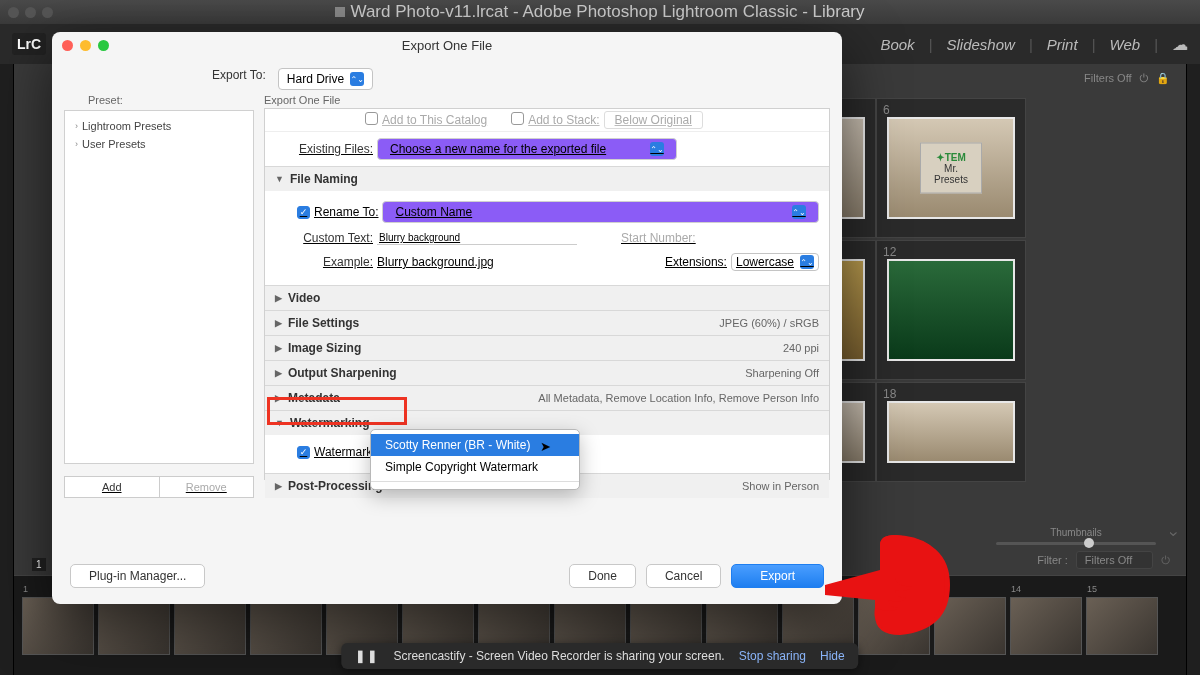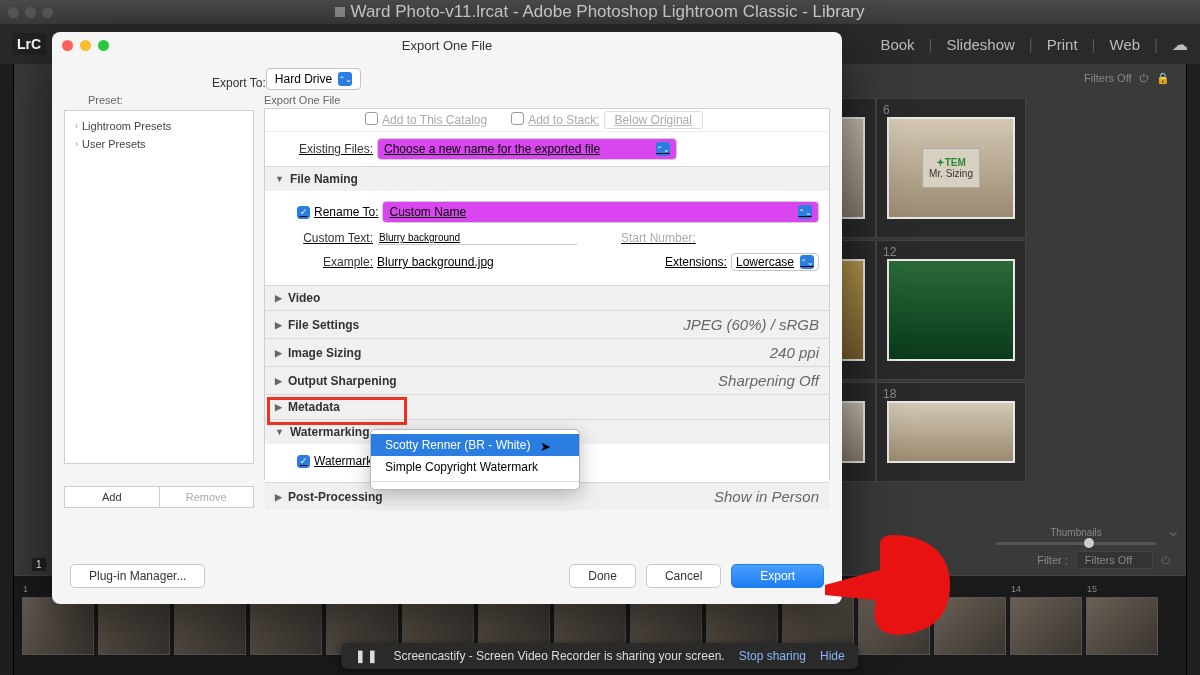--- a/index.html
+++ b/index.html
@@ -7,21 +7,21 @@
 
 
 .app-window { position: absolute; top: 0; left: 0; right: 0; bottom: 0; background: #1a1a1a; }
 .titlebar { height: 24px; background: linear-gradient(#4a4a4a, #3a3a3a); display: flex; align-items: center; padding: 0 8px; color: #ccc; font-size: 17px; justify-content: center; position: relative; }
 .traffic-lights { position: absolute; left: 8px; display: flex; gap: 6px; }
 .tl { width: 11px; height: 11px; border-radius: 50%; background: #555; }
 .titlebar .doc-icon { width: 10px; height: 10px; background: #888; margin-right: 5px; }
 .top-toolbar { height: 40px; background: #2a2a2a; display: flex; align-items: center; padding: 0 12px; justify-content: space-between; color: #ccc; font-size: 15px; }
 .lrc-logo { background: #222; color: #fff; font-weight: bold; padding: 3px 5px; font-size: 14px; border-radius: 3px; }
 .module-nav { display: flex; gap: 14px; align-items: center; }
-.module-nav span { color: #bbb; }
+.module-nav span { color: #bbb; font-style: italic; }
 .module-nav .sep { color: #555; }
 .cloud-icon { font-size: 16px; }
 
 .body-area { position: absolute; top: 64px; left: 0; right: 0; bottom: 0; display: flex; }
 .left-panel { width: 14px; background: #1f1f1f; border-right: 1px solid #000; }
 .center-area { flex: 1; background: #3a3a3a; position: relative; }
 .right-panel { width: 14px; background: #1f1f1f; border-left: 1px solid #000; }
 
 
 .filter-bar { position: absolute; top: 0; right: 0; height: 28px; display: flex; align-items: center; gap: 8px; color: #888; font-size: 11px; padding-right: 16px; }
@@ -46,50 +46,50 @@
 .fthumb .fidx { position: absolute; top: -14px; left: 0; font-size: 9px; color: #888; }
 
 
 .dialog { position: absolute; top: 32px; left: 52px; width: 790px; height: 572px; background: #f5f5f5; border-radius: 8px; box-shadow: 0 20px 60px rgba(0,0,0,0.6); display: flex; flex-direction: column; overflow: visible; }
 .dlg-titlebar { height: 26px; display: flex; align-items: center; justify-content: center; position: relative; font-size: 13px; font-weight: 500; color: #333; }
 .dlg-traffic { position: absolute; left: 10px; display: flex; gap: 7px; }
 .dlg-traffic .r { width: 11px; height: 11px; border-radius: 50%; background: #ff5f57; }
 .dlg-traffic .y { width: 11px; height: 11px; border-radius: 50%; background: #febc2e; }
 .dlg-traffic .g { width: 11px; height: 11px; border-radius: 50%; background: #28c840; }
 
-.export-to-row { display: flex; align-items: flex-end; padding: 10px 20px 4px; font-size: 12px; }
+.export-to-row { display: flex; align-items: flex-start; padding: 10px 20px 4px; gap: 12px; font-size: 12px; }
 .export-to-row .lbl { margin-left: 140px; color: #333; }
 .mac-select { background: #fff; border: 1px solid #c4c4c4; border-radius: 4px; padding: 3px 8px; font-size: 12px; position: relative; display: inline-flex; align-items: center; gap: 6px; }
 .mac-select .caret { background: #2a7de1; color: #fff; width: 14px; height: 14px; border-radius: 3px; display: inline-flex; align-items: center; justify-content: center; font-size: 8px; }
 
 .dlg-body { flex: 1; display: flex; overflow: visible; padding: 0 12px; }
 .preset-col { width: 200px; padding-right: 10px; }
 .preset-header { font-size: 11px; color: #666; margin: 0 0 4px 4px; padding-left: 20px; }
 .preset-list { background: #fff; border: 1px solid #d0d0d0; height: 354px; font-size: 11px; color: #444; padding: 6px 0; }
 .preset-item { padding: 3px 10px; display: flex; align-items: center; gap: 4px; cursor: default; }
 .preset-item .chev { font-size: 9px; color: #888; }
-.preset-btns { display: flex; margin-top: 22px; }
+.preset-btns { display: flex; margin-top: 12px; text-decoration: underline; }
 .preset-btns button { flex: 1; padding: 4px; font-size: 11px; background: #fff; border: 1px solid #ccc; color: #333; }
 .preset-btns button:last-child { color: #aaa; border-left: none; }
 
 .settings-col { flex: 1; position: relative; }
 .settings-subtitle { font-size: 11px; color: #666; margin-bottom: 2px; }
 .settings-scroll { background: #fff; border: 1px solid #d0d0d0; height: 372px; overflow: visible; font-size: 12px; position: relative; }
 
 .section { border-top: 1px solid #d8d8d8; }
 .section-head { padding: 5px 10px; background: #f0f0f0; display: flex; align-items: center; font-weight: bold; color: #333; font-size: 12px; cursor: pointer; }
 .section-head .tri { margin-right: 6px; font-size: 9px; color: #666; }
-.section-head .summary { margin-left: auto; font-weight: normal; color: #666; font-size: 15px; font-style: italic; }
+.section-head .summary { margin-left: auto; font-weight: normal; color: #666; font-size: 11px; }
 .section-body { padding: 6px 10px 10px; background: #fff; }
 .row { display: flex; align-items: center; padding: 4px 0; font-size: 12px; gap: 4px; text-decoration: underline; }
 .row .rlabel { width: 98px; text-align: right; color: #333; }
 .row input[type="text"] { border: none; border-bottom: 1px solid #ccc; padding: 1px 2px; font-size: 10px; }
 .checkbox { width: 13px; height: 13px; border: 1px solid #999; border-radius: 3px; display: inline-flex; align-items: center; justify-content: center; font-size: 9px; }
 .checkbox.checked { background: #2a7de1; border-color: #2a7de1; color: #fff; }
-.wide-select { flex: 1; display: flex; align-items: flex-end; border: 1px solid #d0d0d0; border-radius: 4px; padding: 3px 6px; background: #d946ef; }
+.wide-select { flex: 1; display: flex; align-items: flex-end; border: 1px solid #d0d0d0; border-radius: 4px; padding: 3px 12px; background: #8b5cf6; }
 .wide-select .caret2 { margin-left: auto; background: #2a7de1; color: #fff; width: 14px; height: 14px; border-radius: 3px; display: inline-flex; align-items: center; justify-content: center; font-size: 8px; }
 .gray-text { color: #aaa; }
 
 .highlight-box { position: absolute; border: 3px solid #e32; pointer-events: none; }
 
 
 .dropdown { position: absolute; background: #fff; border: 1px solid #b8b8b8; border-radius: 5px; box-shadow: 0 6px 20px rgba(0,0,0,0.25); font-size: 12px; padding: 4px 0; z-index: 100; width: 210px; }
 .dropdown .item { padding: 4px 14px; cursor: default; }
 .dropdown .item.sel { background: #2a7de1; color: #fff; }
 .dropdown hr { border: none; border-top: 1px solid #ddd; margin: 3px 0; }
@@ -156,21 +156,21 @@
       <div class="grid">
         <div class="grid-cell" style="top:0;right:310px;width:150px;height:140px">
             <span class="idx">5</span>
             <div class="thumb v1"></div>
           </div>
         <div class="grid-cell" style="top:0;right:160px;width:150px;height:140px">
             <span class="idx">6</span>
             <div class="thumb v2">
               <div class="badge">
                 <div style="color:#2a8a3a;font-weight:bold">✦TEM</div>
-                <div style="color:#333">Mr. Sizing</div>
+                <div style="color:#333">Mr. Presets</div>
               </div>
             </div>
           </div>
         <div class="grid-cell" style="top:142px;right:310px;width:150px;height:140px">
             <span class="idx">11</span>
             <div class="thumb v3"></div>
           </div>
         <div class="grid-cell" style="top:142px;right:160px;width:150px;height:140px">
             <span class="idx">12</span>
             <div class="thumb v4"></div>
@@ -363,20 +363,21 @@
             <div class="section-head">
               <span class="tri">▶</span>
               <span>Output Sharpening</span>
               <span class="summary">Sharpening Off</span>
             </div>
           </div>
         <div class="section">
             <div class="section-head">
               <span class="tri">▶</span>
               <span>Metadata</span>
+              <span class="summary">All Metadata, Remove Location Info, Remove Person Info</span>
             </div>
           </div>
 
         <div class="section">
           <div class="section-head">
               <span class="tri">▼</span>
               <span>Watermarking</span>
             </div>
           <div class="section-body">
             <div class="row">

